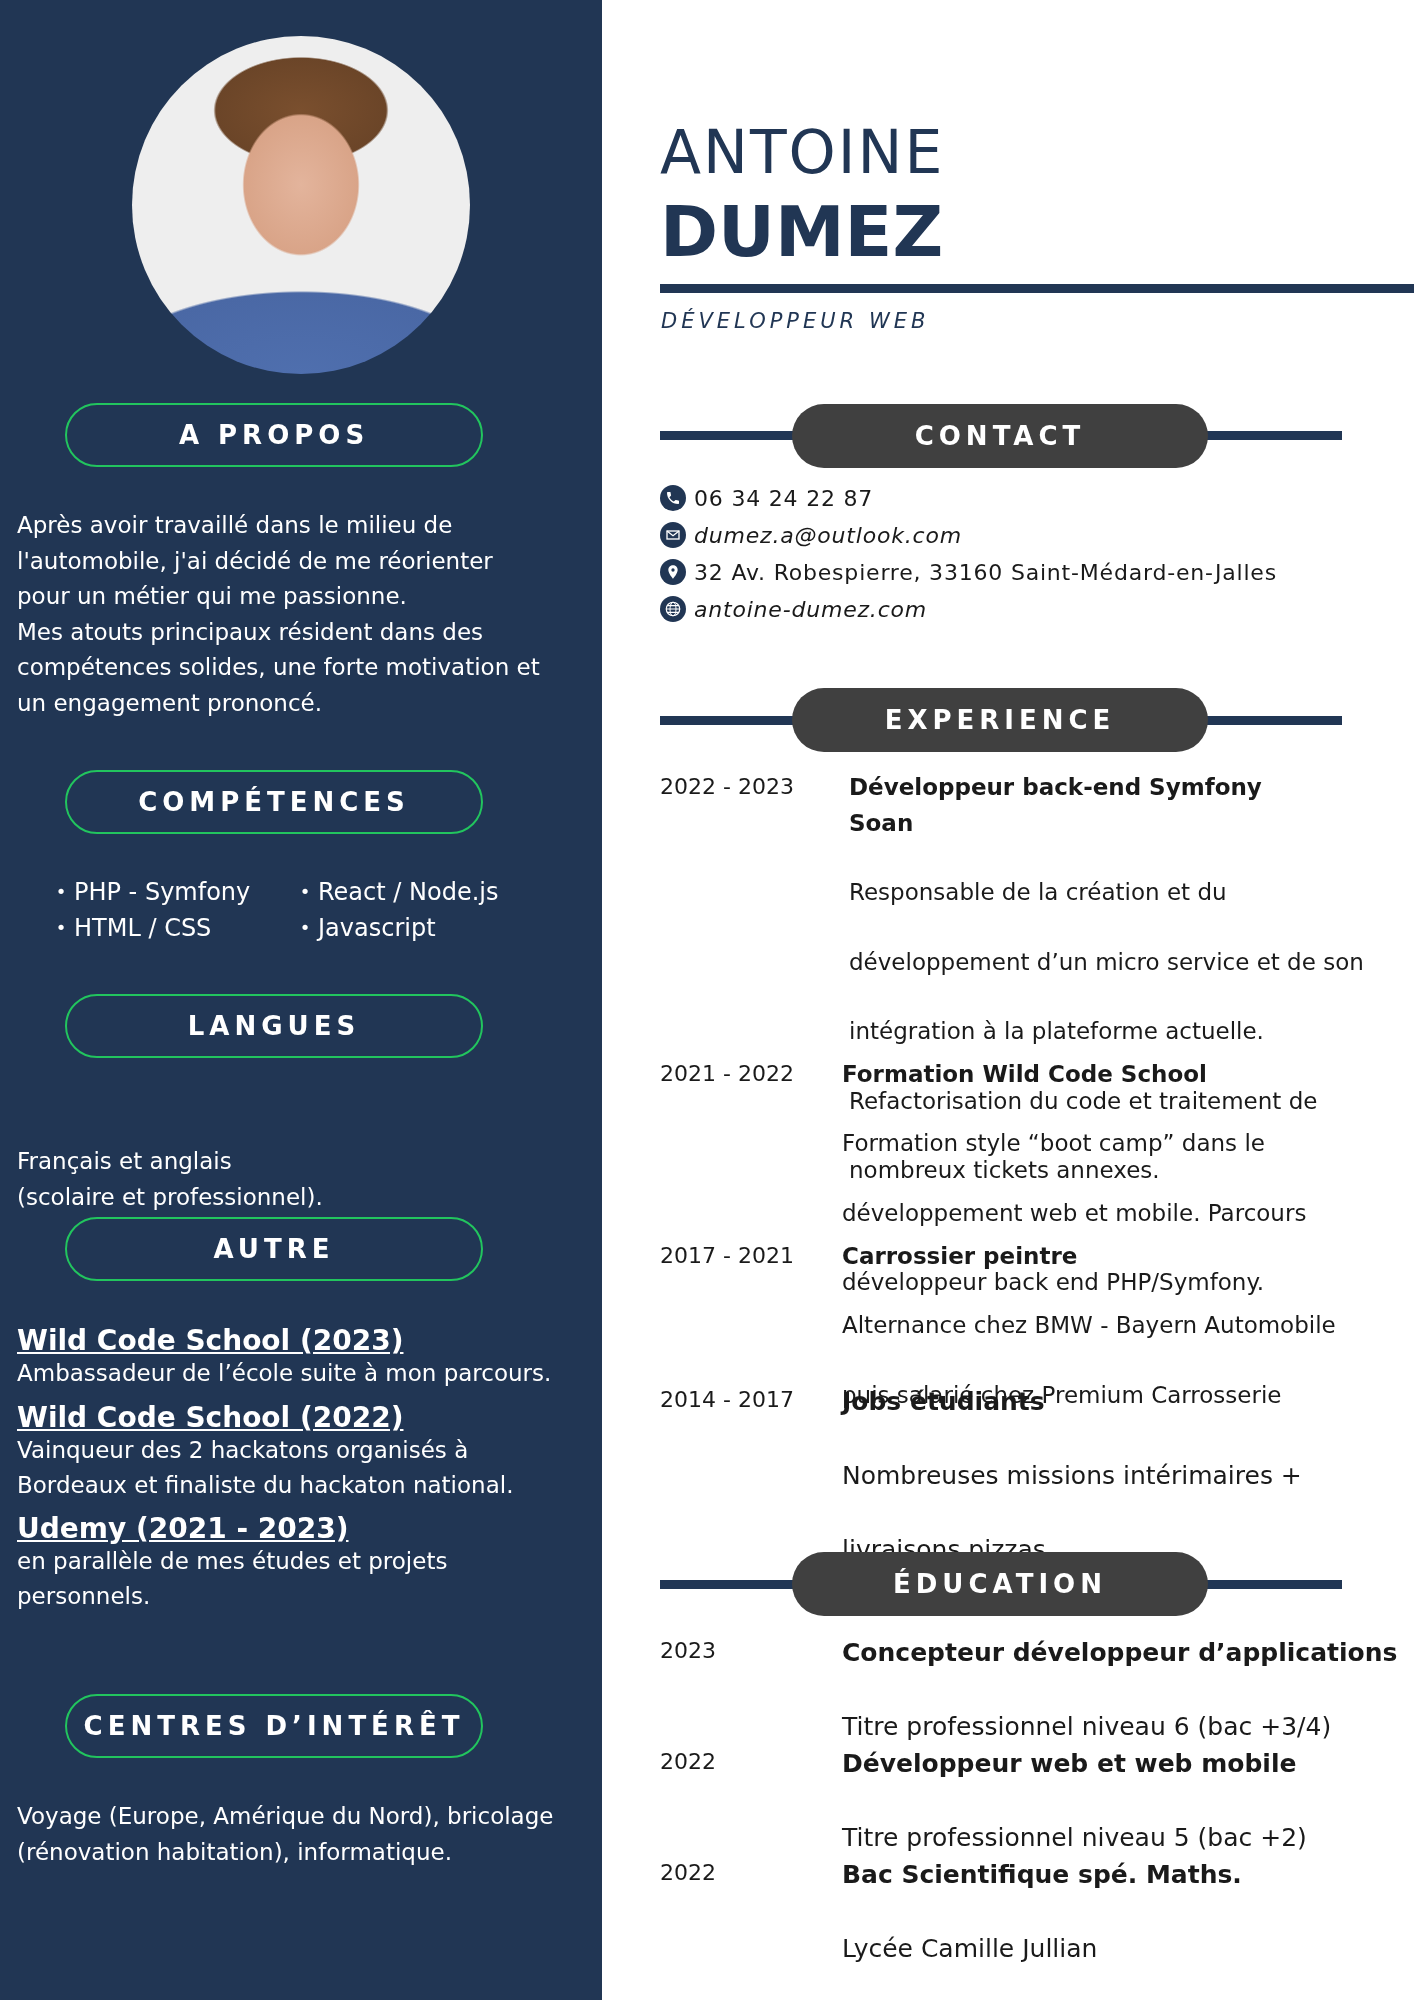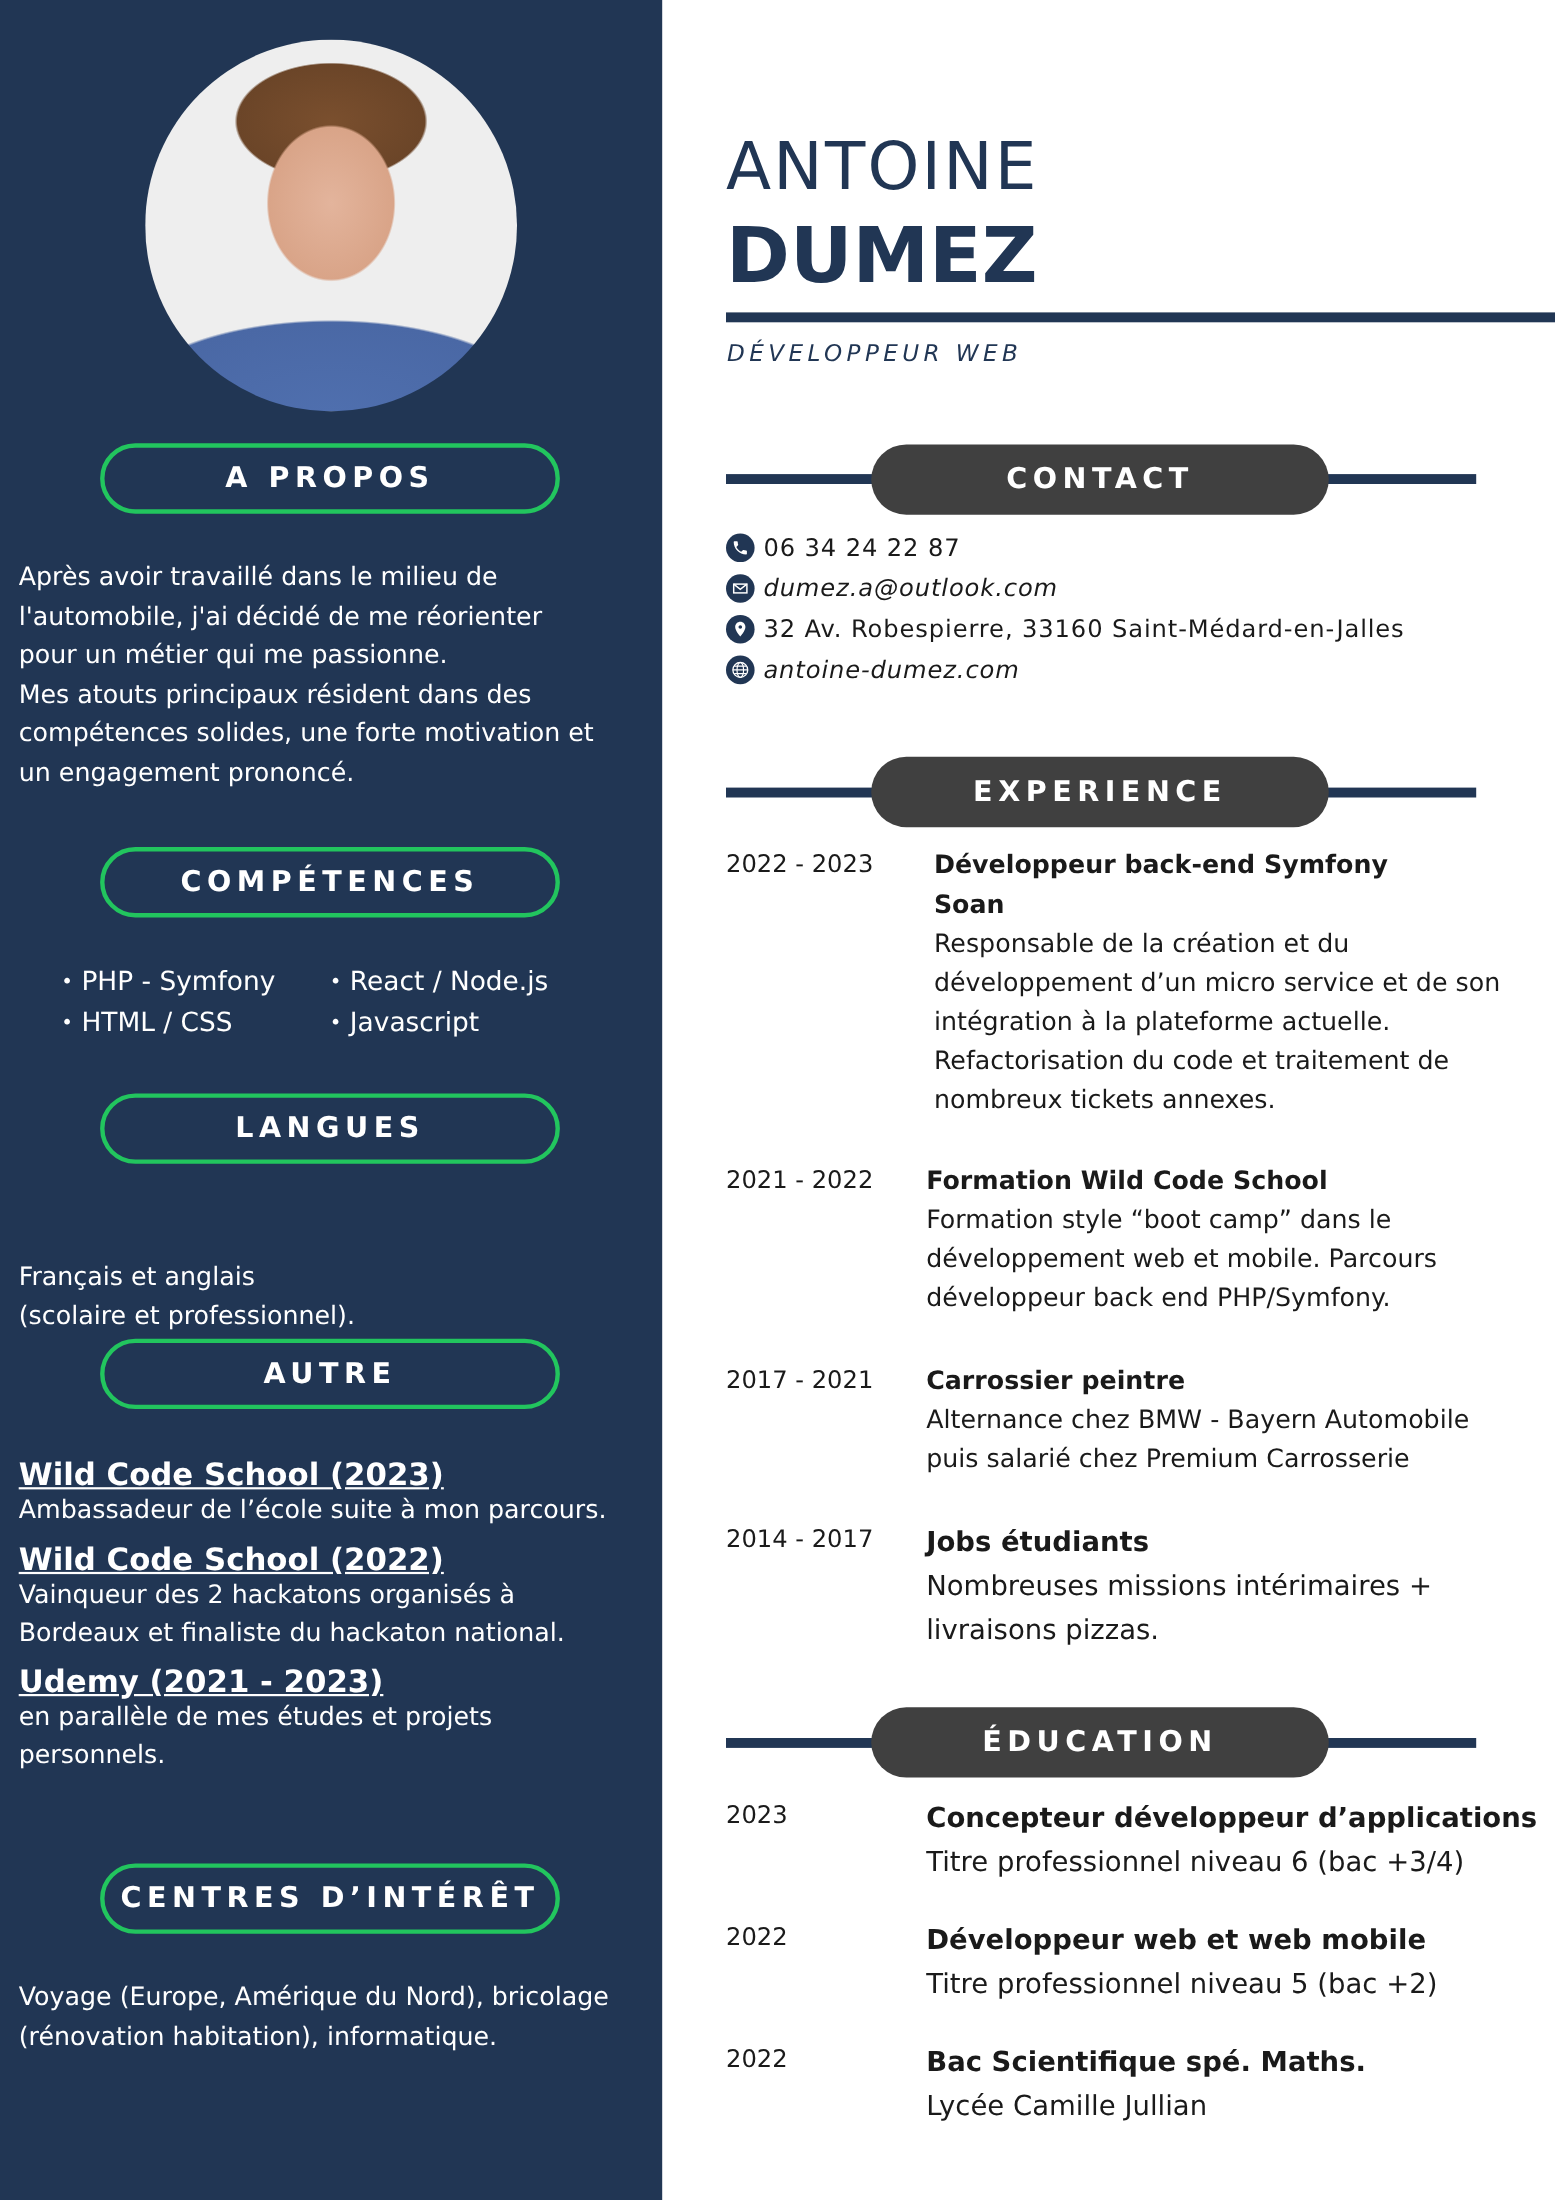--- a/index.html
+++ b/index.html
@@ -5,21 +5,21 @@
   * { box-sizing: border-box; margin: 0; padding: 0; }
   html, body { width: 1414px; height: 2000px; background: #ffffff; overflow: hidden; }
   body { position: relative; font-family: "Liberation Sans", "DejaVu Sans", sans-serif; color: #1a1a1a; }
 
   .sidebar { position: absolute; left: 0; top: 0; width: 602px; height: 2000px; background: #213654; color: #ffffff; }
   .photo { position: absolute; left: 132px; top: 36px; width: 338px; height: 338px; border-radius: 50%;
            background: radial-gradient(ellipse 28% 34% at 50% 44%, #e3b49c 0%, #d9a488 60%, transparent 62%),
                        radial-gradient(ellipse 36% 22% at 50% 22%, #7a4f2e 0%, #6b4528 70%, transparent 72%),
                        radial-gradient(ellipse 70% 30% at 50% 100%, #4f6fae 0%, #4a68a5 80%, transparent 82%),
                        #eeeeee; overflow: hidden; }
-  .pill-outline { position: absolute; left: 91px; width: 418px; height: 64px; border: 4px solid #22c55e; border-radius: 32px;
+  .pill-outline { position: absolute; left: 65px; width: 418px; height: 64px; border: 2px solid #22c55e; border-radius: 32px;
                   display: flex; align-items: center; justify-content: center; font-family: "DejaVu Sans", sans-serif;
                   font-weight: bold; font-size: 26px; letter-spacing: 5px; color: #ffffff; }
   .side-text { position: absolute; left: 17px; width: 570px; font-family: "DejaVu Sans", sans-serif; font-size: 23px; line-height: 35.5px; color: #ffffff; }
   .skills { position: absolute; left: 48px; top: 874px; width: 520px; display: grid; grid-template-columns: 244px 260px;
             font-family: "DejaVu Sans", sans-serif; font-size: 24px; line-height: 36px; }
   .skills div::before { content: "•"; display: inline-block; width: 26px; text-align: center; font-size: 18px; vertical-align: 2px; }
   .autre-block { position: absolute; left: 17px; width: 580px; font-family: "DejaVu Sans", sans-serif; }
   .autre-title { font-weight: bold; font-size: 28px; line-height: 30px; text-decoration: underline; }
   .autre-desc { font-size: 23px; line-height: 35px; }
 
@@ -34,21 +34,21 @@
               font-weight: bold; font-size: 26px; letter-spacing: 5px; color: #ffffff; }
 
   .contact-row { position: absolute; left: 660px; display: flex; align-items: center; font-family: "DejaVu Sans", sans-serif; font-size: 22px; color: #1a1a1a; letter-spacing: 0.8px; }
   .contact-row .ic { width: 26px; height: 26px; border-radius: 50%; background: #213654; margin-right: 8px; flex: none; display: flex; align-items: center; justify-content: center; }
   .contact-row .ital { font-style: italic; }
 
   .entry { position: absolute; left: 660px; width: 740px; font-family: "DejaVu Sans", sans-serif; color: #1a1a1a; }
   .entry .date { position: absolute; left: 0; top: 0; font-size: 22px; line-height: 36px; }
   .entry .body { position: absolute; top: 0; }
   .entry .ttl { font-weight: bold; font-size: 23px; line-height: 36px; }
-  .entry .desc { font-size: 23px; line-height: 35.5px; }
+  .entry .desc { font-size: 23px; line-height: 35.5px; margin-top: 34px; }
   .edu .ttl { font-size: 25px; line-height: 40px; }
   .edu .desc { font-size: 25px; line-height: 40px; }
 </style>
 </head>
 <body>
 
 <div class="sidebar">
   <div class="photo" aria-label="Portrait photo"></div>
 
   <div class="pill-outline" style="top:403px;">A PROPOS</div>

